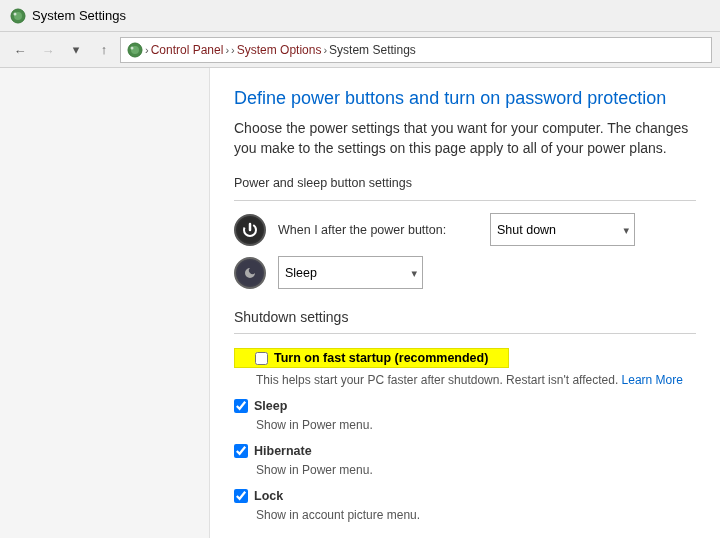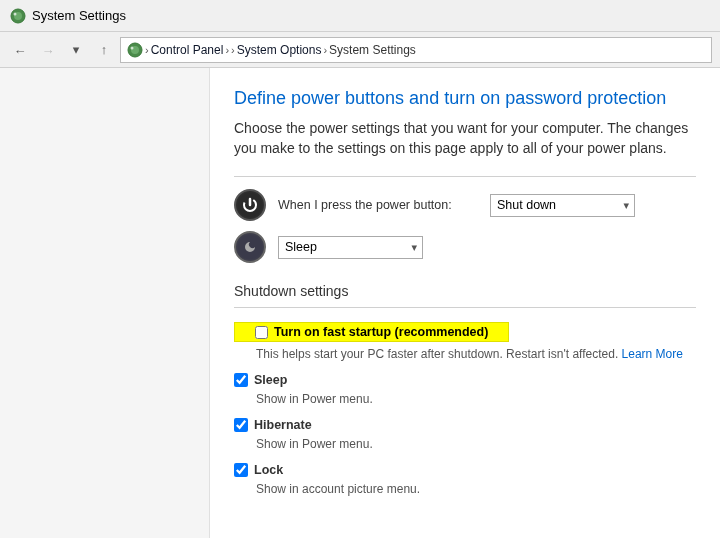--- a/index.html
+++ b/index.html
@@ -59,21 +59,21 @@
       padding: 0 6px;
       font-size: 12px;
       color: #0066cc;
       gap: 2px;
     }
     .breadcrumb-separator {
       color: #555;
       font-size: 11px;
     }
     .breadcrumb-item {
-      color: #0f172a;
+      color: #7f1d1d;
       cursor: pointer;
     }
     .breadcrumb-item.current { color: #333; cursor: default; }
 
     .page-title {
       font-size: 18px;
       color: #0066cc;
       font-weight: 400;
       margin-bottom: 10px;
     }
@@ -130,21 +130,21 @@
     }
 
     .button-label {
       font-size: 12.5px;
       color: #333;
       min-width: 200px;
     }
 
     .dropdown-select {
       width: 145px;
-      height: 23px;
+      height: 33px;
       font-size: 12.5px;
       border: 1px solid #aaa;
       background: #fff;
       padding: 0 20px 0 6px;
       appearance: none;
       -webkit-appearance: none;
       cursor: pointer;
       position: relative;
     }
 
@@ -283,32 +283,33 @@
   </div>
 </div>
 
 <div class="content-wrapper">
   <div class="left-sidebar"></div>
   <div class="right-content">
 
     <h1 class="page-title">Define power buttons and turn on password protection</h1>
     <p class="page-description">Choose the power settings that you want for your computer. The changes you make to the settings on this page apply to all of your power plans.</p>
 
+    <div class="section-header">Power and sleep button settings</div>
     <hr class="section-divider">
 
     <div class="button-settings">
 
       <div class="button-row">
         <div class="power-icon power">
           <svg width="18" height="18" viewBox="0 0 18 18">
             <circle cx="9" cy="9" r="6" fill="none" stroke="#fff" stroke-width="2" stroke-dasharray="28 10" stroke-dashoffset="7"></circle>
             <line x1="9" y1="3" x2="9" y2="9" stroke="#fff" stroke-width="2.5" stroke-linecap="round"></line>
           </svg>
         </div>
-        <span class="button-label">When I press the power button:</span>
+        <span class="button-label">When I after the power button:</span>
         <div class="dropdown-wrapper">
           <select class="dropdown-select">
             <option>Do nothing</option>
             <option>Sleep</option>
             <option>Hibernate</option>
             <option selected="">Shut down</option>
             <option>Turn off the display</option>
           </select>
         </div>
       </div>

